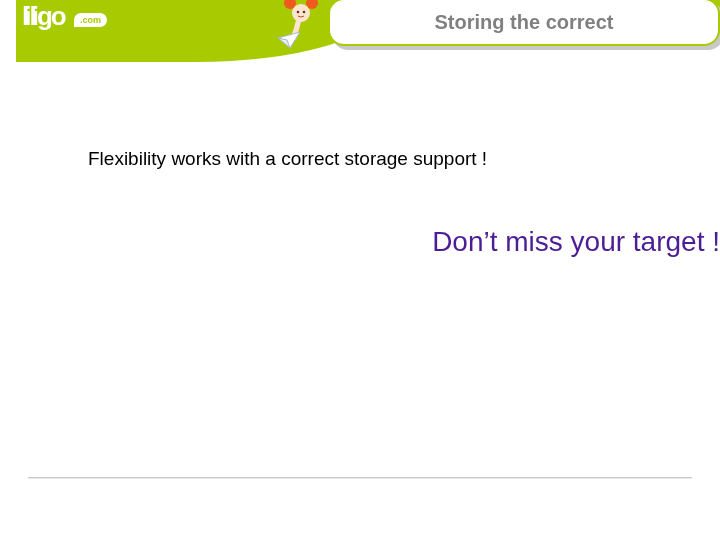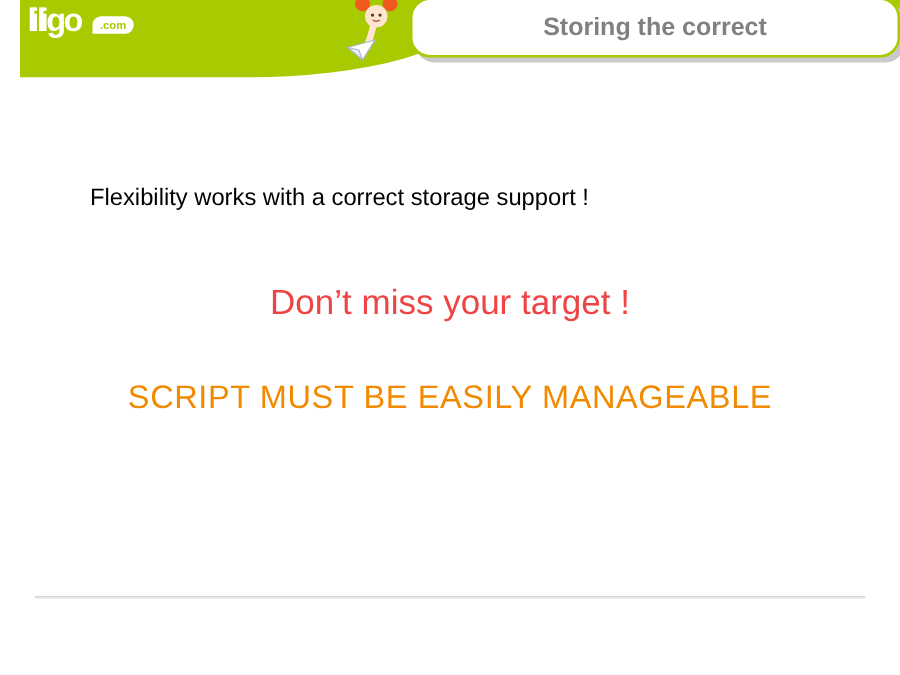--- a/index.html
+++ b/index.html
@@ -20,22 +20,22 @@
   
   .mascot { position: absolute; top: -4px; left: 260px; width: 50px; height: 60px; }
   .mascot svg { width: 50px; height: 60px; }
 
   
   .title-cap-shadow { position: absolute; top: 2px; left: 316px; width: 392px; height: 48px; border-radius: 16px; background: #c9c9c9; }
   .title-cap { position: absolute; top: -2px; left: 312px; width: 392px; height: 48px; border-radius: 16px; background: #fff; border: 2px solid #a7cb00; display: flex; align-items: center; justify-content: center; }
   .title-cap span { color: #808080; font-weight: 700; font-size: 20px; }
 
   
-  .line1 { position: absolute; top: 148px; left: 72px; font-size: 19px; color: #000; }
-  .line2 { position: absolute; top: 226px; left: 0; width: 100%; text-align: center; font-size: 28px; color: #ef4444; }
+  .line1 { position: absolute; top: 148px; left: 88px; font-size: 19px; color: #000; }
+  .line2 { position: absolute; top: 226px; left: 0; width: 100%; text-align: right; font-size: 28px; color: #4c1d95; }
   .line3 { position: absolute; top: 302px; left: 0; width: 100%; text-align: center; font-size: 26px; color: #f18a00; letter-spacing: 0.5px; }
 
   
   .rule { position: absolute; left: 28px; right: 28px; bottom: 62px; height: 1px; background: #c8c8c8; }
   .rule2 { position: absolute; left: 28px; right: 28px; bottom: 61px; height: 1px; background: #e9e9e9; }
 </style>
 </head>
 <body>
 
 <div class="slide">
@@ -72,17 +72,16 @@
     </div>
 
     <div class="title-cap-shadow"></div>
     <div class="title-cap">
       <span>Storing the correct</span>
     </div>
   </div>
 
   <div class="line1">Flexibility works with a correct storage support !</div>
   <div class="line2">Don’t miss your target !</div>
-  <div class="line3">SCRIPT MUST BE EASILY MANAGEABLE</div>
 
   <div class="rule"></div>
   <div class="rule2"></div>
 </div>
 
 </body></html>

